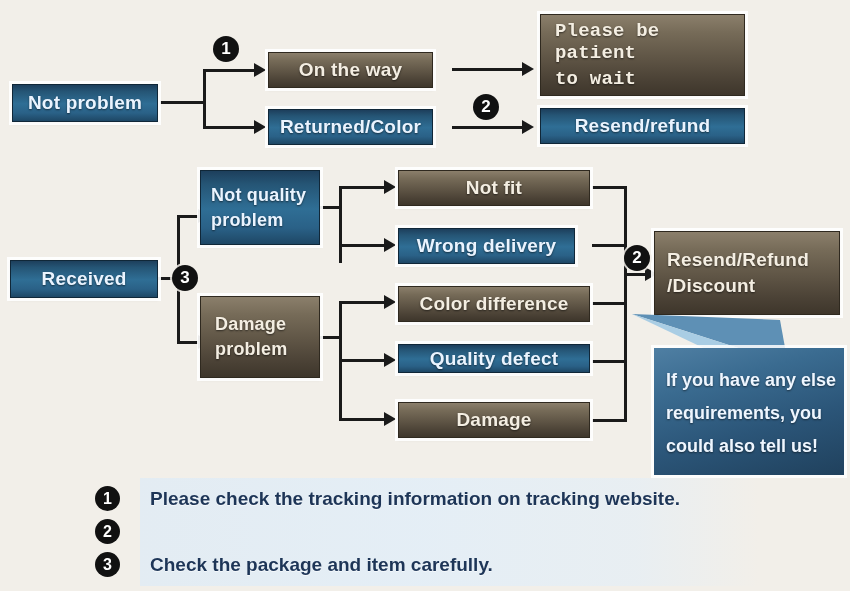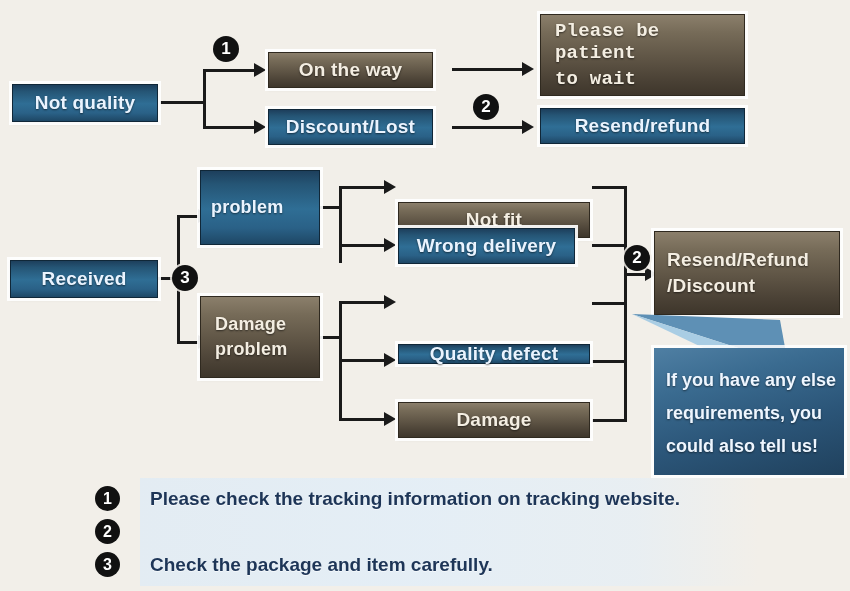--- a/index.html
+++ b/index.html
@@ -159,40 +159,40 @@
     white-space: nowrap;
     text-shadow: 0 1px 0 rgba(255,255,255,.6);
   }
 </style>
 </head>
 <body>
 
 <div id="stage">
 
   <div class="node blue center" style="left:12px; top:84px; width:146px; height:38px; font-size:19px;">
-    <span class="ln" style="text-align:center;">Not quality</span>
+    <span class="ln" style="text-align:center;">Not problem</span>
   </div>
 
   <div class="hline" style="left:160px; top:101px; width:45px;"></div>
   <div class="vline" style="left:203px; top:69px; height:60px;"></div>
   <div class="hline" style="left:203px; top:69px; width:52px;"></div>
   <div class="arrow" style="left:254px; top:63px;"></div>
   <div class="hline" style="left:203px; top:126px; width:52px;"></div>
   <div class="arrow" style="left:254px; top:120px;"></div>
 
   <div class="badge" style="left:213px; top:36px;">
     <span>1</span>
   </div>
 
   <div class="node brown center" style="left:268px; top:52px; width:165px; height:36px; font-size:19px;">
     <span class="ln" style="text-align:center;">On the way</span>
   </div>
 
   <div class="node blue center" style="left:268px; top:109px; width:165px; height:36px; font-size:19px;">
-    <span class="ln" style="text-align:center;">Discount/Lost</span>
+    <span class="ln" style="text-align:center;">Returned/Color</span>
   </div>
 
   <div class="hline" style="left:452px; top:68px; width:72px;"></div>
   <div class="arrow" style="left:522px; top:62px;"></div>
 
   <div class="hline" style="left:452px; top:126px; width:72px;"></div>
   <div class="arrow" style="left:522px; top:120px;"></div>
 
   <div class="badge" style="left:473px; top:94px;">
     <span>2</span>
@@ -216,20 +216,21 @@
   <div class="hline" style="left:177px; top:215px; width:25px;"></div>
   <div class="arrow" style="left:198px; top:209px;"></div>
   <div class="hline" style="left:177px; top:341px; width:25px;"></div>
   <div class="arrow" style="left:198px; top:335px;"></div>
 
   <div class="badge" style="left:172px; top:265px;">
     <span>3</span>
   </div>
 
   <div class="node blue multi" style="left:200px; top:170px; width:120px; height:75px; font-size:18px; padding:0 10px;">
+    <span class="ln">Not quality</span>
     <span class="ln">problem</span>
   </div>
 
   <div class="node brown multi" style="left:200px; top:296px; width:120px; height:82px; font-size:18px; padding:0 14px;">
     <span class="ln">Damage</span>
     <span class="ln">problem</span>
   </div>
 
   <div class="hline" style="left:320px; top:206px; width:22px;"></div>
   <div class="vline" style="left:339px; top:186px; height:77px;"></div>
@@ -240,30 +241,33 @@
 
   <div class="hline" style="left:320px; top:336px; width:22px;"></div>
   <div class="vline" style="left:339px; top:301px; height:120px;"></div>
   <div class="hline" style="left:339px; top:301px; width:48px;"></div>
   <div class="arrow" style="left:384px; top:295px;"></div>
   <div class="hline" style="left:339px; top:359px; width:48px;"></div>
   <div class="arrow" style="left:384px; top:353px;"></div>
   <div class="hline" style="left:339px; top:418px; width:48px;"></div>
   <div class="arrow" style="left:384px; top:412px;"></div>
 
-  <div class="node brown center" style="left:398px; top:170px; width:192px; height:36px; font-size:19px;margin-top:32px;">
+  <div class="node brown center" style="left:398px; top:170px; width:192px; height:36px; font-size:19px;">
     <span class="ln" style="text-align:center;">Not fit</span>
   </div>
 
   <div class="node blue center" style="left:398px; top:228px; width:177px; height:36px; font-size:19px;">
     <span class="ln" style="text-align:center;">Wrong delivery</span>
   </div>
 
-
-  <div class="node blue center" style="left:398px; top:344px; width:192px; height:20px; font-size:19px;">
+  <div class="node brown center" style="left:398px; top:286px; width:192px; height:36px; font-size:19px;">
+    <span class="ln" style="text-align:center;">Color difference</span>
+  </div>
+
+  <div class="node blue center" style="left:398px; top:344px; width:192px; height:29px; font-size:19px;">
     <span class="ln" style="text-align:center;">Quality defect</span>
   </div>
 
   <div class="node brown center" style="left:398px; top:402px; width:192px; height:36px; font-size:19px;">
     <span class="ln" style="text-align:center;">Damage</span>
   </div>
 
   <div class="hline" style="left:592px; top:186px; width:34px;"></div>
   <div class="hline" style="left:592px; top:244px; width:34px;"></div>
   <div class="hline" style="left:592px; top:302px; width:34px;"></div>

